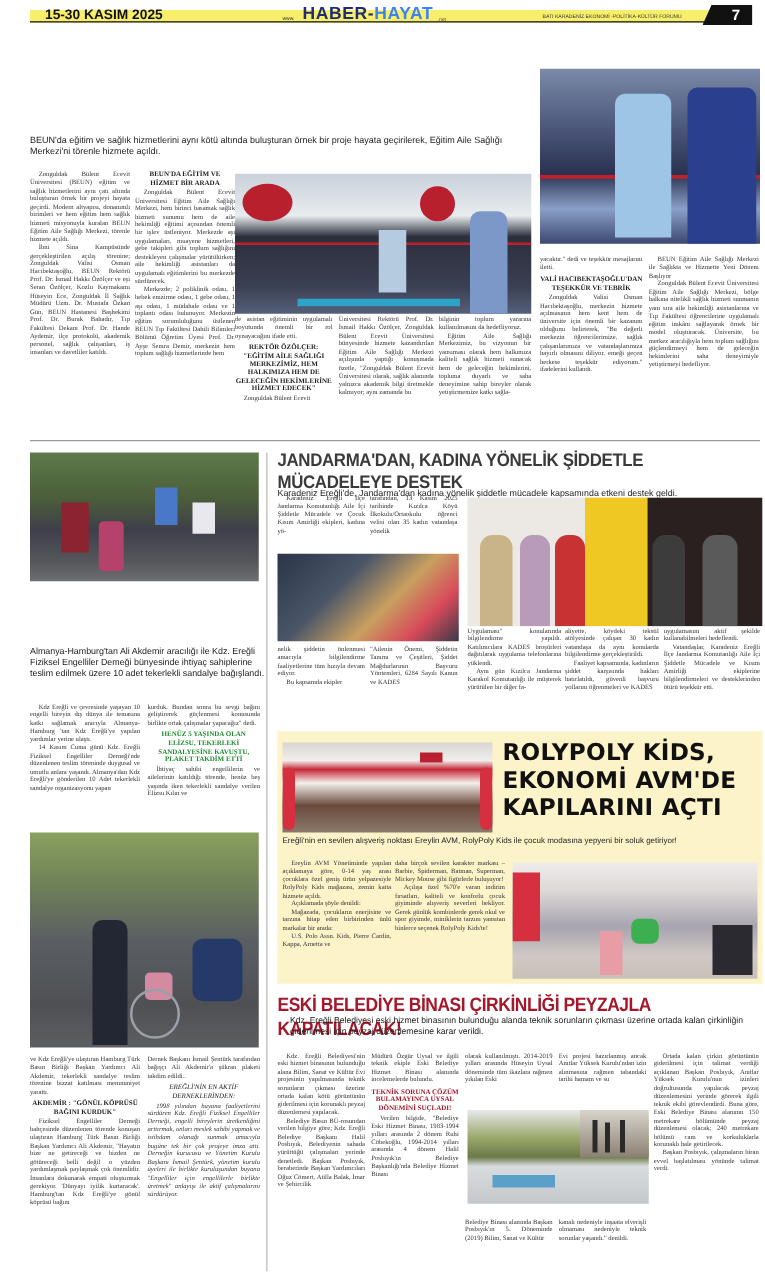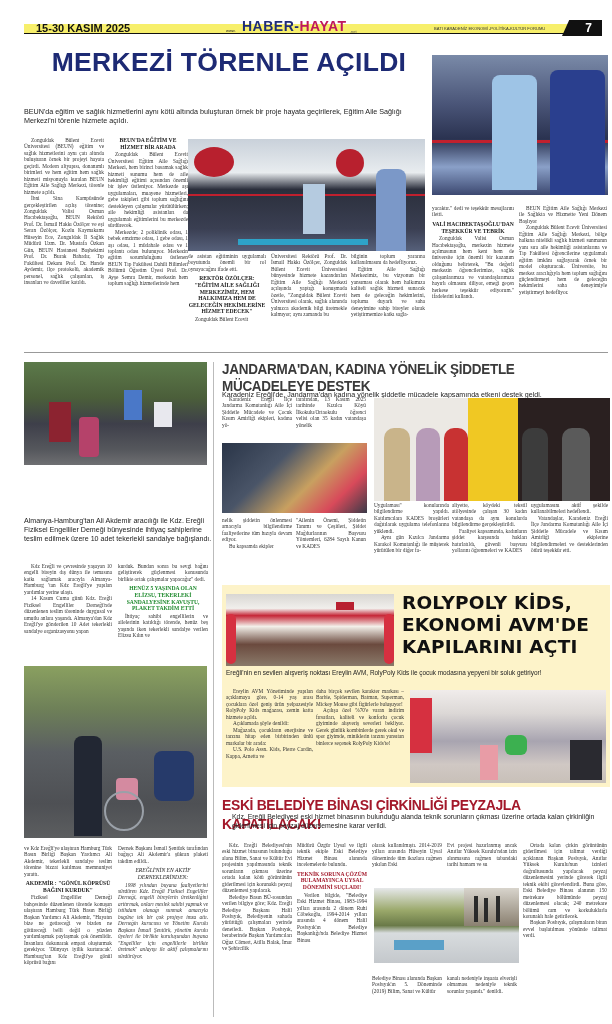--- a/index.html
+++ b/index.html
@@ -3,26 +3,26 @@
 <meta charset="utf-8">
 <style>
 *{box-sizing:border-box;margin:0;padding:0}
 body{width:612px;height:1024px;background:#fff;font-family:"Liberation Serif",serif;color:#222;overflow:hidden;position:relative}
 .abs{position:absolute}
 .col{font-size:5.3px;line-height:6.45px;color:#333;text-align:justify;font-family:"Liberation Serif",serif}
 .col p{text-indent:7px}
 .sub{font-weight:bold;text-align:center;text-indent:0 !important;font-size:5.6px;line-height:6.6px;color:#222;margin:3px 0 1px}
 .photo{position:absolute;overflow:hidden}
 
-#hdr{left:14px;top:21px;width:586px;height:16px}
+#hdr{left:14px;top:5px;width:586px;height:16px}
 #hdr .band{position:absolute;left:10px;top:3px;width:545px;height:10px;background:#f7ef6b;border-bottom:1.5px solid #111}
 #hdr .date{position:absolute;left:22px;top:0;font-family:"Liberation Sans",sans-serif;font-weight:900;font-size:11px;color:#111;line-height:15px}
 #hdr .www{position:absolute;left:212px;top:7px;font-size:4px;font-family:"Liberation Sans",sans-serif}
 #hdr .logo{position:absolute;left:228px;top:-2px;font-family:"Liberation Sans",sans-serif;font-weight:900;font-size:14px;color:#1e2c78;letter-spacing:.5px;line-height:15px}
-#hdr .logo span{color:#be185d}
+#hdr .logo span{color:#3b82f6}
 #hdr .net{position:absolute;left:336px;top:8px;font-size:4px;font-family:"Liberation Sans",sans-serif;color:#555}
 #hdr .forum{position:absolute;left:420px;top:5px;font-size:4.1px;font-family:"Liberation Sans",sans-serif;color:#333}
 #hdr .pg{position:absolute;left:548px;top:-1px;width:40px;height:16px;background:#111;clip-path:polygon(18% 0,100% 0,100% 100%,0 100%);color:#fff;font-family:"Liberation Sans",sans-serif;font-weight:900;font-size:12px;text-align:right;padding-right:10px;line-height:16px}
 
 #beun-title{left:24px;top:49px;width:410px;font-family:"Liberation Sans",sans-serif;font-weight:900;color:#1d2a74;font-size:26.5px;line-height:27px;text-align:center;letter-spacing:.3px}
 #beun-lead{left:24px;top:107px;width:400px;font-family:"Liberation Sans",sans-serif;font-size:7.2px;line-height:9px;color:#222}
 .rule{position:absolute;height:1px;background:#999}
 
 #jan-title{left:222px;top:361px;width:385px;font-family:"Liberation Sans",sans-serif;font-weight:900;font-size:14.5px;color:#3a3a3a;letter-spacing:-.3px;line-height:17px;transform:scaleX(.93);transform-origin:left}
 #jan-lead{left:222px;top:391px;width:385px;font-family:"Liberation Sans",sans-serif;font-size:7.1px;color:#222}
@@ -50,21 +50,20 @@
   <div class="band"></div>
   <div class="date">15-30 KASIM 2025</div>
   <div class="www">www.</div>
   <div class="logo"><span style="color:#1e2c78">HABER-</span><span>HAYAT</span></div>
   <div class="net">.net</div>
   <div class="forum">BATI KARADENİZ EKONOMİ -POLİTİKA-KÜLTÜR FORUMU</div>
   <div class="pg">7</div>
 </div>
 
 <div id="beun-title" class="abs">
-  <div>MERKEZİ TÖRENLE AÇILDI</div>
 </div>
 <div id="beun-lead" class="abs">BEUN'da eğitim ve sağlık hizmetlerini aynı kötü altında buluşturan örnek bir proje hayata geçirilerek, Eğitim Aile Sağlığı Merkezi'ni törenle hizmete açıldı.</div>
 
 <div class="photo" style="left:432px;top:55px;width:176px;height:140px;background:linear-gradient(180deg,#7a8aa8 0%,#4a5578 35%,#2a3250 60%,#8aa0c8 80%,#3c4870 100%)">
   <div style="position:absolute;left:0;top:85px;width:176px;height:3px;background:#c0202e"></div>
   <div style="position:absolute;left:60px;top:20px;width:45px;height:115px;background:#9ec4e6;border-radius:8px 8px 0 0"></div>
   <div style="position:absolute;left:118px;top:15px;width:55px;height:125px;background:#2a3f8e;border-radius:8px 8px 0 0"></div>
 </div>
 
 <div class="abs col" style="left:24px;top:137px;width:80px">

